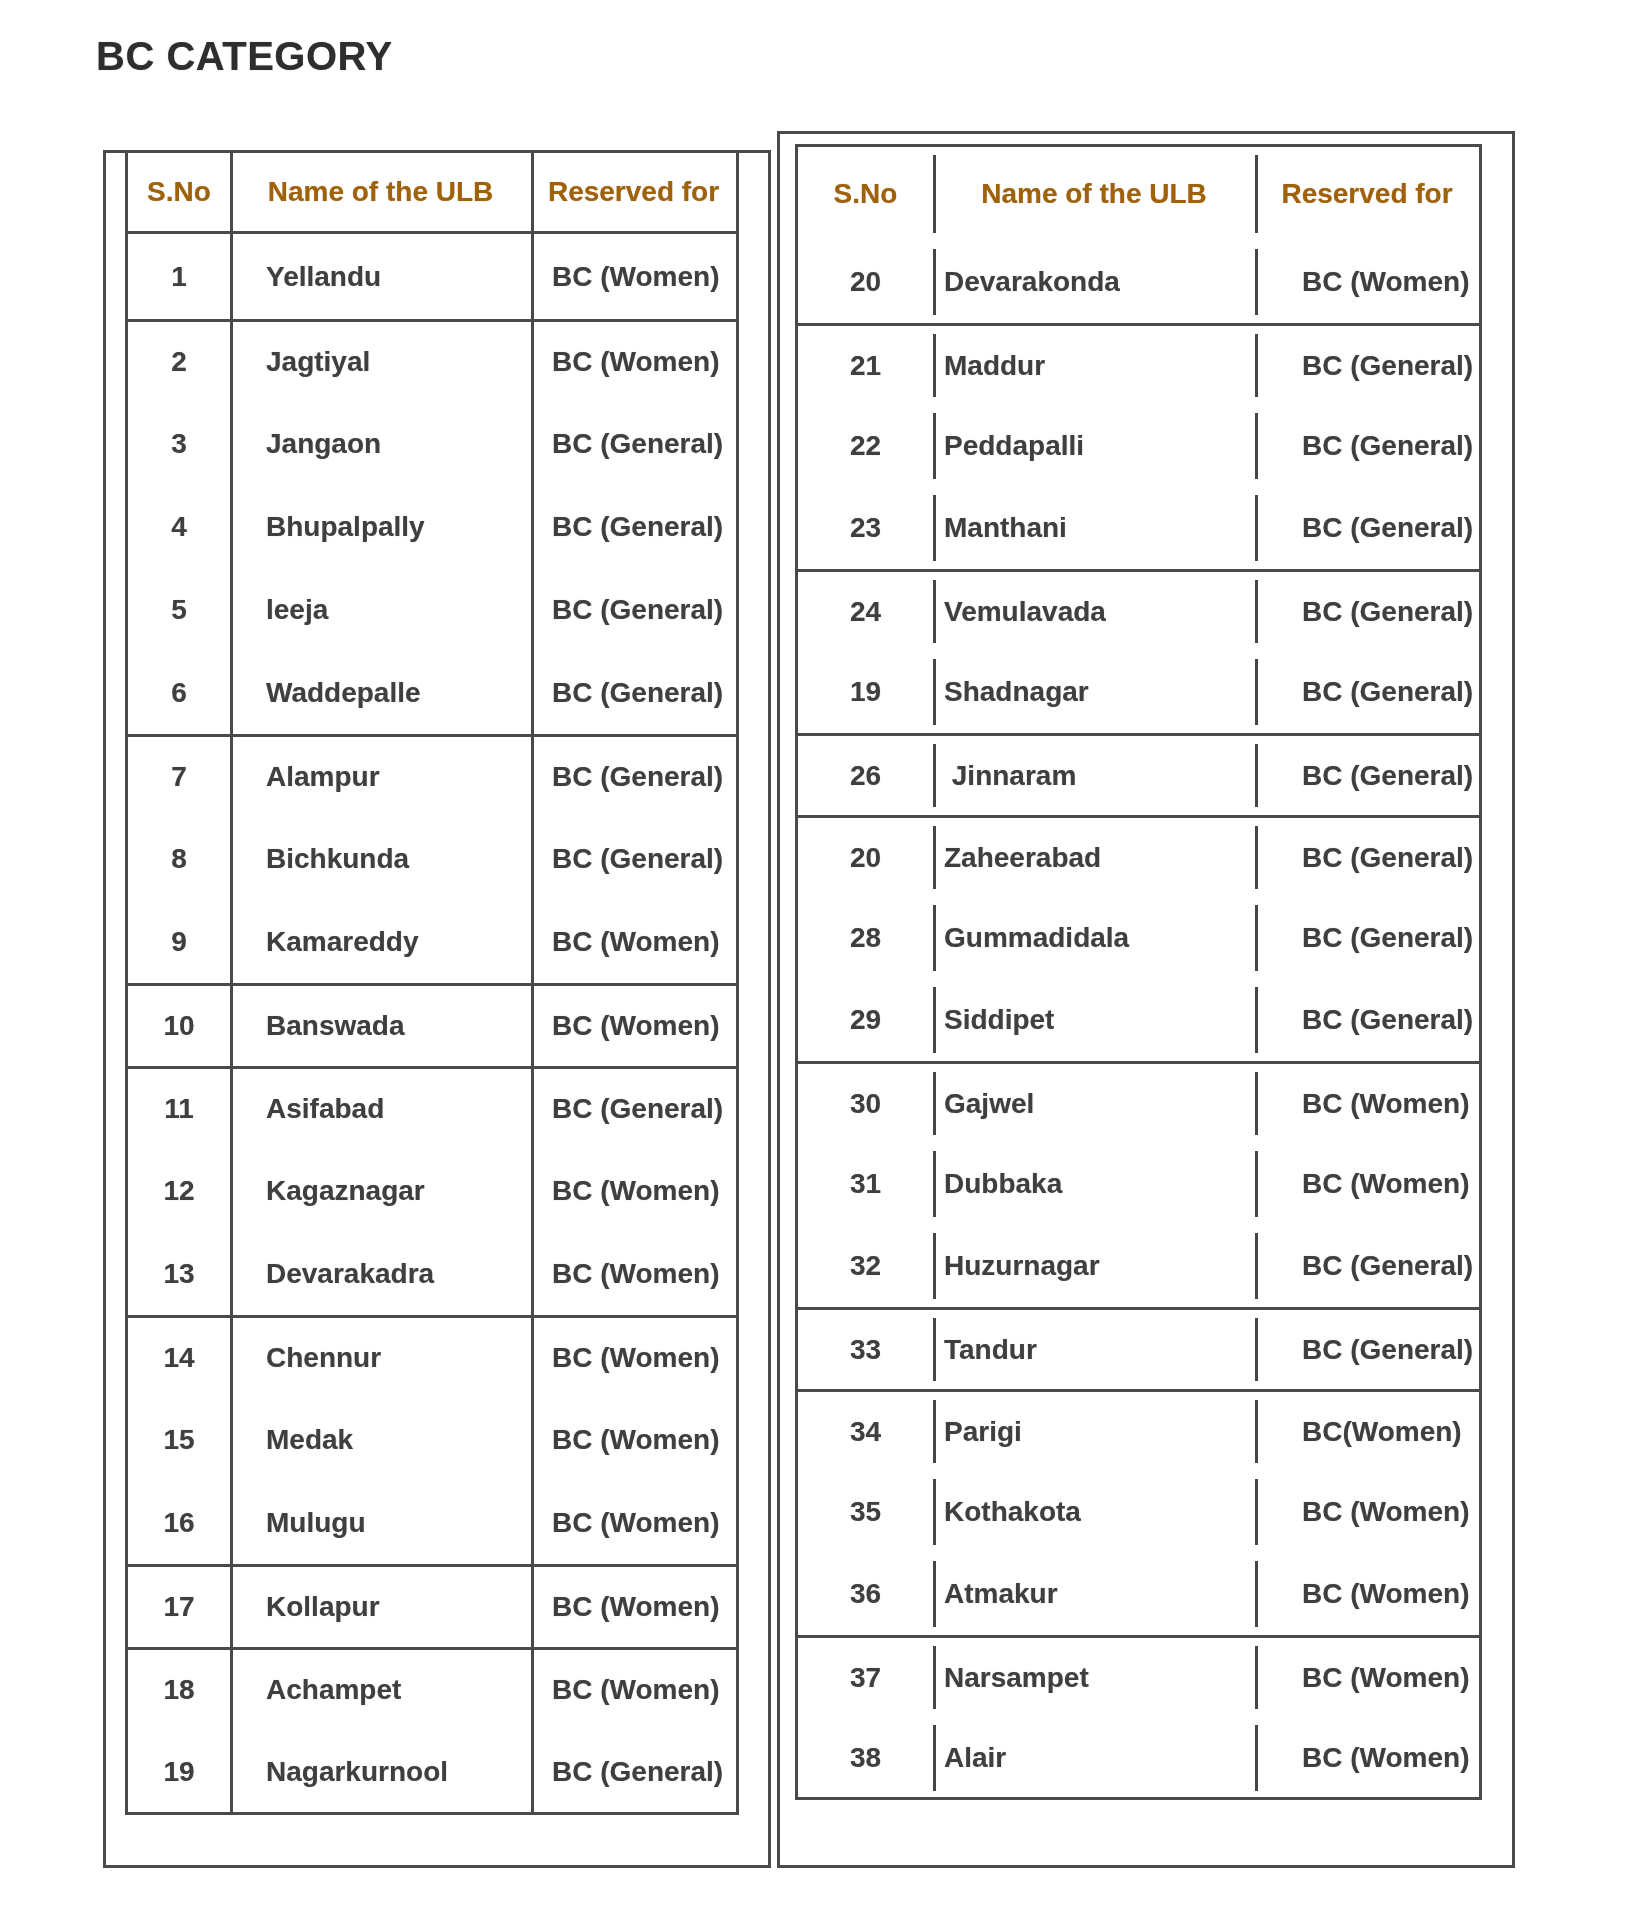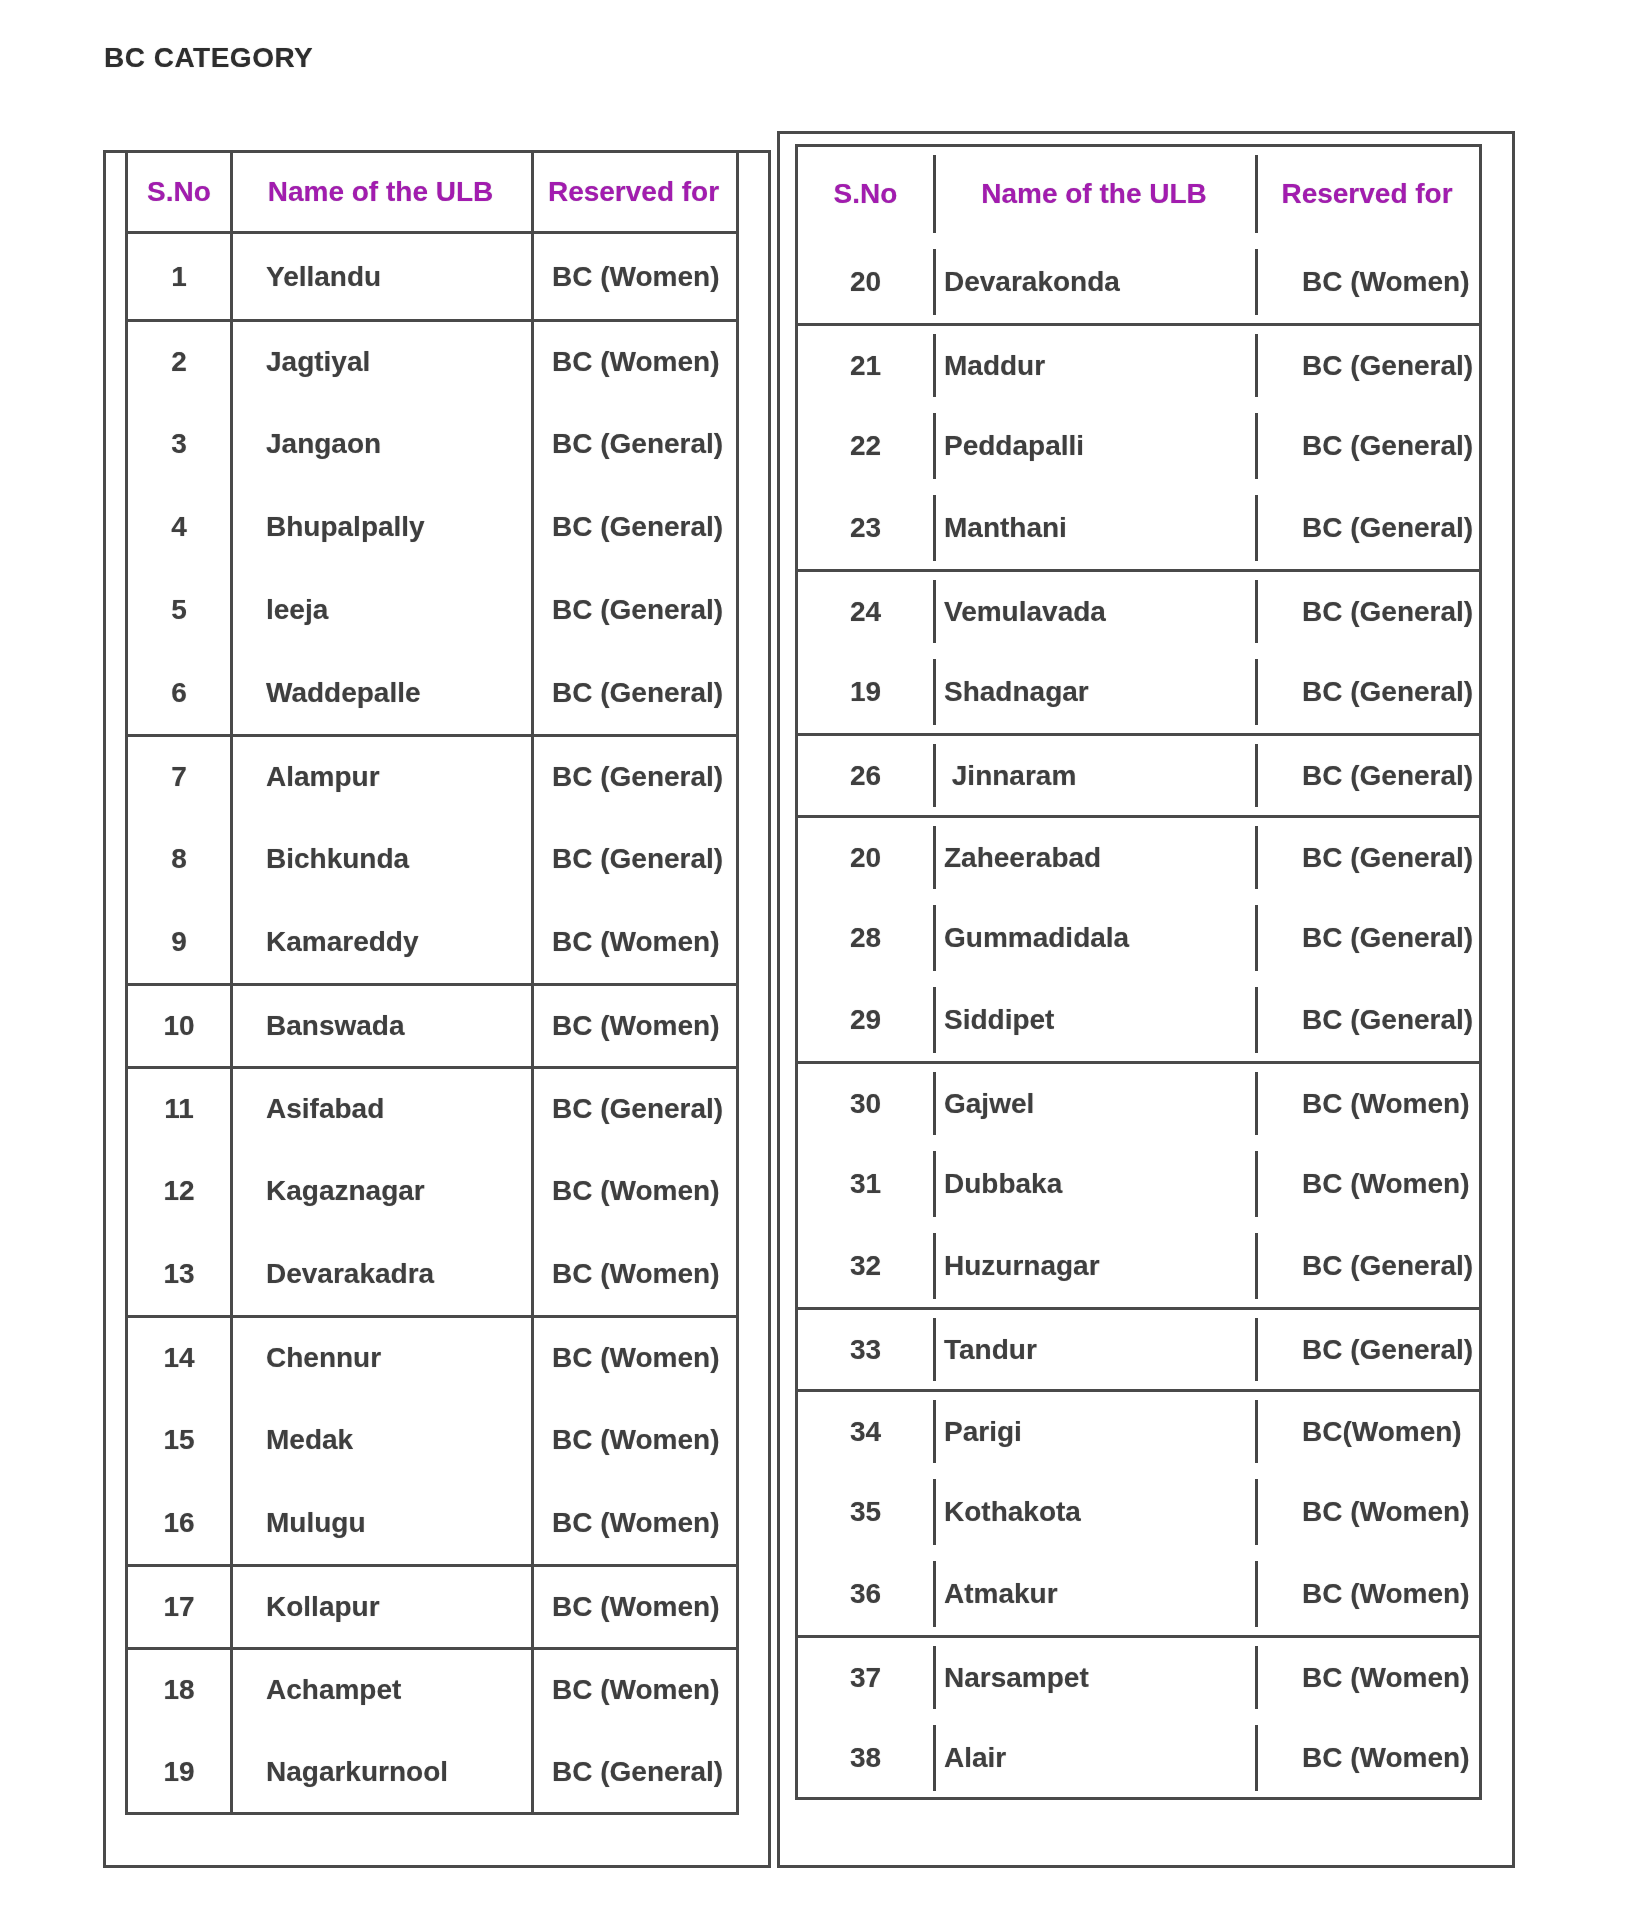--- a/index.html
+++ b/index.html
@@ -5,22 +5,22 @@
   html,body{margin:0;padding:0;background:#e8e8e8;}
   .page{
     position:relative;
     width:1646px;height:1920px;
     background:#ffffff;
     font-family:"Liberation Sans", sans-serif;
     color:#3a3a3a;
     overflow:hidden;
   }
   .doc-title{
-    position:absolute;left:88px;top:26px;margin:16px;
-    font-size:28px;font-weight:700;color:#2e2e2e;
+    position:absolute;left:88px;top:26px;margin:8px;
+    font-size:40px;font-weight:700;color:#2e2e2e;
     letter-spacing:0.5px;
     text-shadow:0 0 1px rgba(46,46,46,0.45);
   }
   .panel{
     position:absolute;
     border:3px solid #4a4a4a;
     box-sizing:border-box;
     background:#fff;
   }
   .panel-left{left:103px;top:150px;width:668px;height:1718px;}
@@ -50,21 +50,21 @@
     text-shadow:0 0 1px rgba(63,63,63,0.40);
   }
   
   .panel-left .cell.c0{width:102px;justify-content:center;}
   .panel-left .cell.c1{width:301px;padding-left:36px;}
   .panel-left .cell.c2{flex:1;padding-left:21px;}
   .panel-right .cell.c0{width:135px;justify-content:center;}
   .panel-right .cell.c1{width:322px;}
   .panel-right .cell.c2{flex:1;padding-left:25px;}
   
-  .thead .cell{justify-content:center;padding-left:0 !important;color:#a21caf;}
+  .thead .cell{justify-content:center;padding-left:0 !important;color:#a16207;}
   .panel-left .thead{height:82px;border-bottom:3px solid #4a4a4a;}
   .panel-right .thead{height:94px;}
   
   .panel-left .row{height:83px;}
   .panel-left .row.first{height:85px;}
   .panel-right .row{height:82px;gap:11px;}
   .row.sep{border-top:3px solid #4a4a4a;}
   
   .vline{
     position:absolute;top:0;bottom:0;width:3px;

